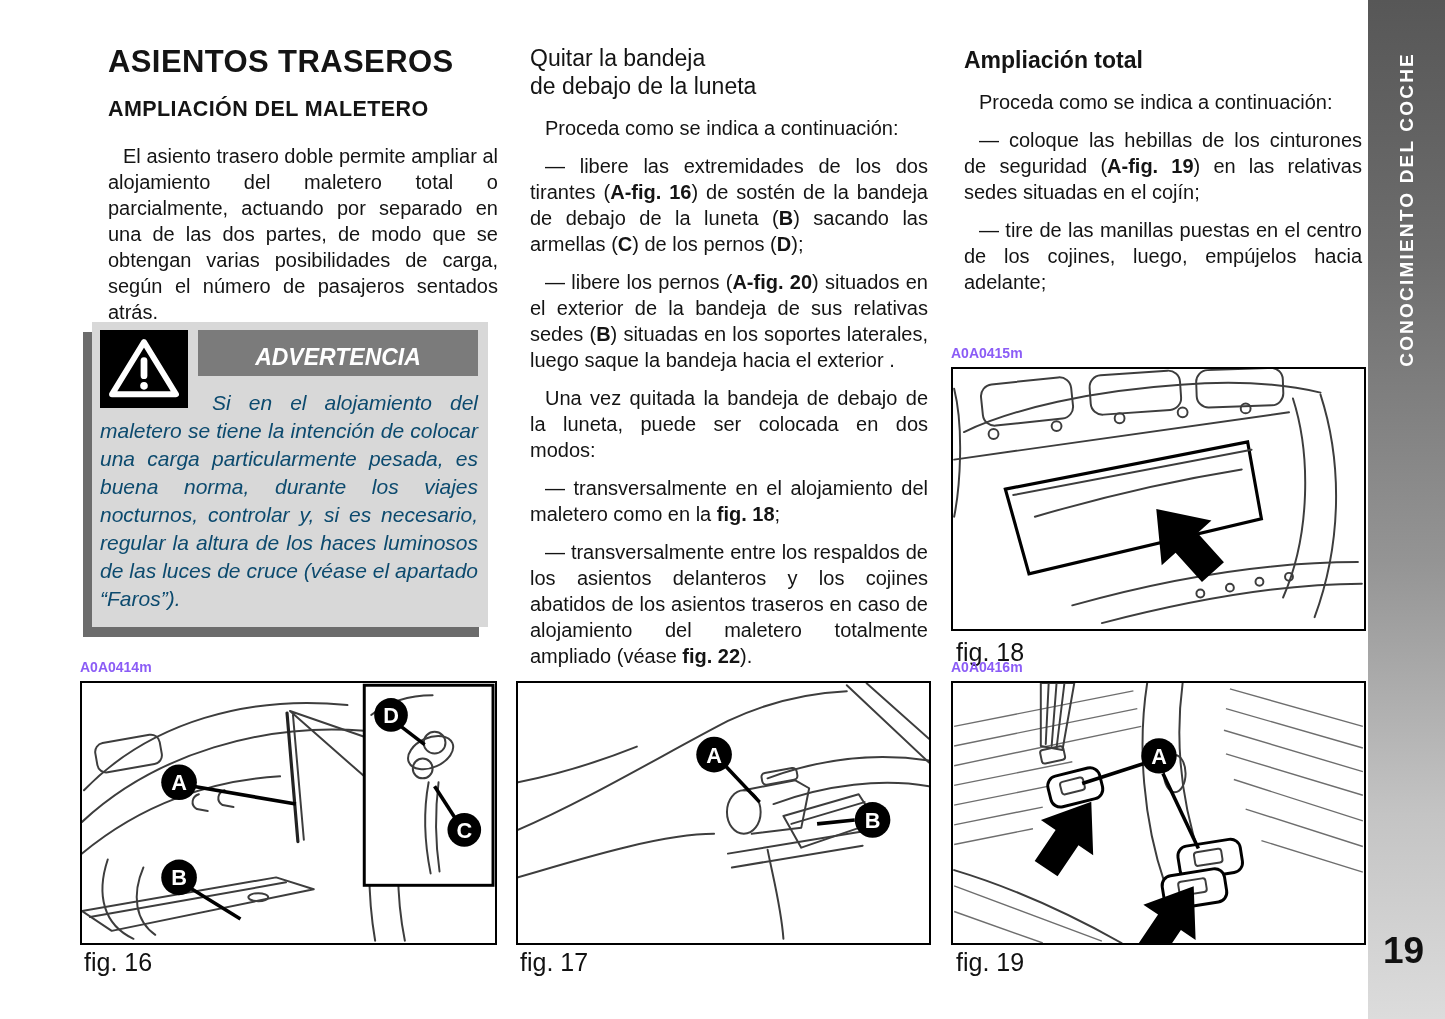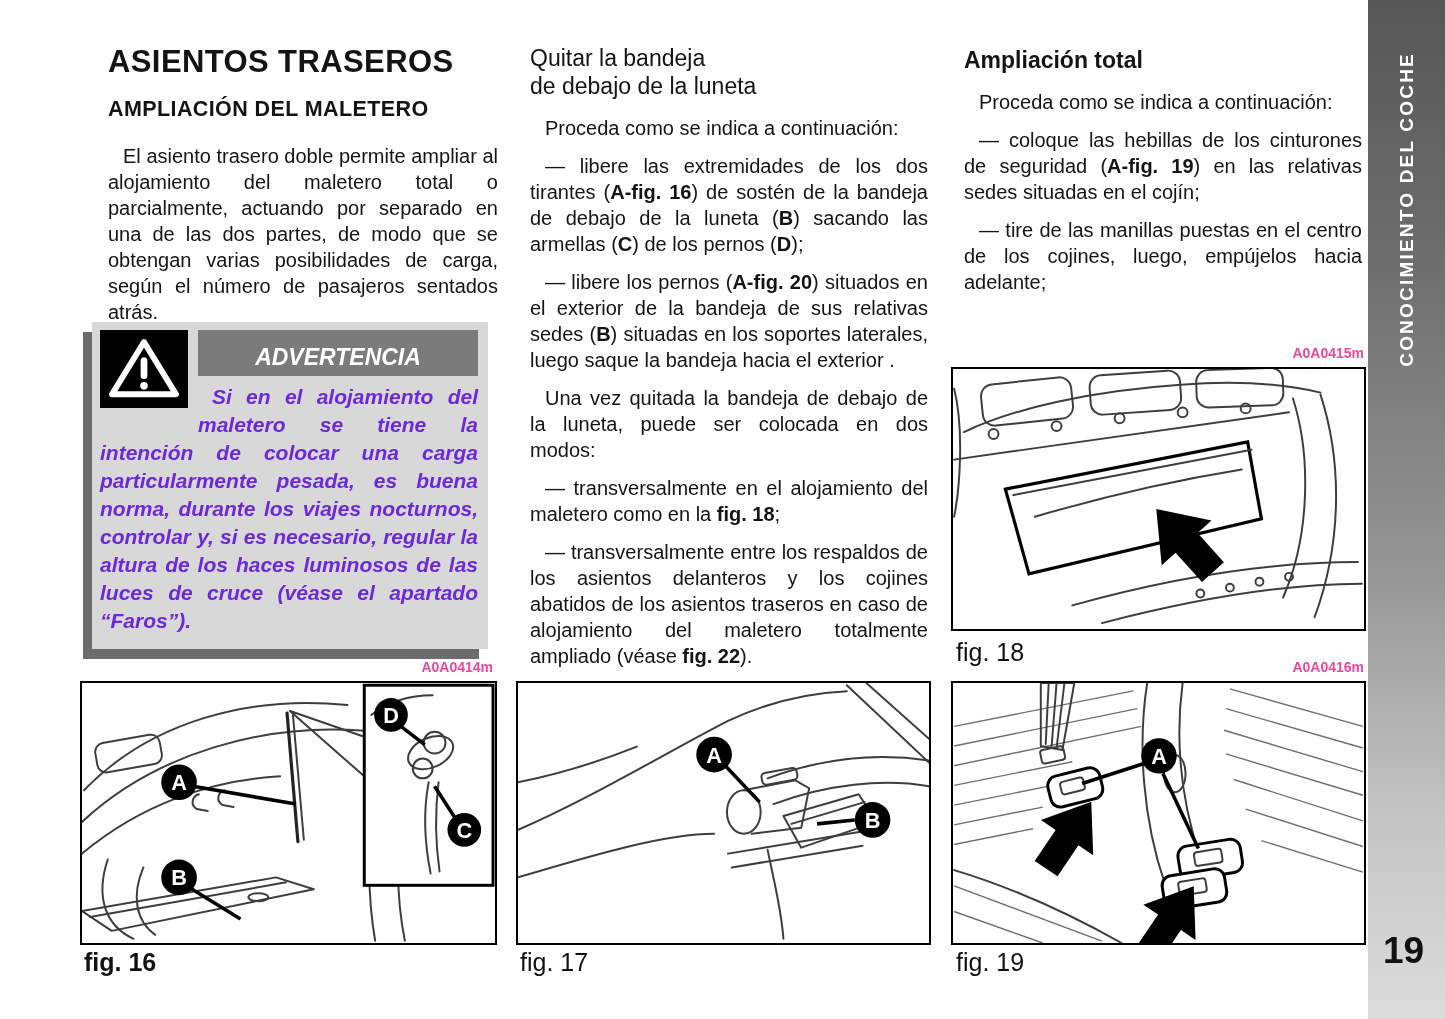--- a/index.html
+++ b/index.html
@@ -28,27 +28,27 @@
   }
   .warn-icon{
     float:left;width:88px;height:78px;background:#000;margin:2px 10px 6px 0;
     display:flex;align-items:center;justify-content:center;
   }
   .warn-header{
     overflow:hidden;background:#7b7b7b;color:#fff;font-weight:bold;font-style:italic;
     font-size:23px;text-align:center;padding:14px 0 5px;margin-top:2px;
   }
   .warn-body{
-    margin-top:7px;font-weight:bold;font-style:italic;font-size:21px;line-height:28px;
-    text-align:justify;text-indent:14px;color:#6d28d9;
+    margin-top:13px;font-weight:normal;font-style:italic;font-size:21px;line-height:28px;
+    text-align:justify;text-indent:14px;color:#0c4a6e;
   }
   
   .figbox{position:absolute;border:2.5px solid #000;background:#fff;box-sizing:border-box;}
   .figbox svg{display:block;width:100%;height:100%;}
-  .fig-code{position:absolute;font-size:14px;font-weight:bold;text-align:right;color:#ec4899;}
+  .fig-code{position:absolute;font-size:14px;font-weight:bold;color:#8b5cf6;}
   .fig-label{position:absolute;font-size:25px;color:#111;}
   .ln{fill:none;stroke:#3d3d3d;stroke-width:2;stroke-linecap:round;stroke-linejoin:round;}
   .ln-lt{fill:none;stroke:#6e6e6e;stroke-width:1.4;}
   .ln-thick{stroke-width:3.2;stroke:#222;}
   .leader{stroke:#000;stroke-width:3.6;}
   .callout circle{fill:#000;}
   .callout text{fill:#fff;font-weight:bold;font-size:22px;text-anchor:middle;font-family:"Liberation Sans",sans-serif;}
   .blk{fill:#000;stroke:none;}
   
   .sidebar{
@@ -178,21 +178,21 @@
         <circle r="17"></circle>
           <text dy="8">D</text>
       </g>
       <line class="leader" x1="378" y1="138" x2="356" y2="104"></line>
       <g class="callout" transform="translate(386,148)">
         <circle r="17"></circle>
           <text dy="8">C</text>
       </g>
     </svg>
   </div>
-  <div class="fig-label" style="left:84px;top:948px;font-weight:bold;">fig. 16</div>
+  <div class="fig-label" style="left:84px;top:948px;">fig. 16</div>
 
   <div class="fig-code" style="left:516px;top:659px;width:411px;margin-top:26px;">A0A0028m</div>
   <div class="figbox" style="left:516px;top:681px;width:415px;height:264px;">
     <svg viewBox="0 0 415 262">
       <path class="ln" d="M0,148 C70,118 150,70 212,38 C250,20 290,10 332,8"></path>
       <path class="ln" d="M0,196 C80,172 150,152 198,152"></path>
       <path class="ln" d="M0,100 C40,92 80,80 120,64"></path>
       <path class="ln" d="M332,2 L415,80"></path>
       <path class="ln" d="M352,0 L415,56"></path>
       <path class="ln" d="M252,96 C306,76 362,70 415,78"></path>

